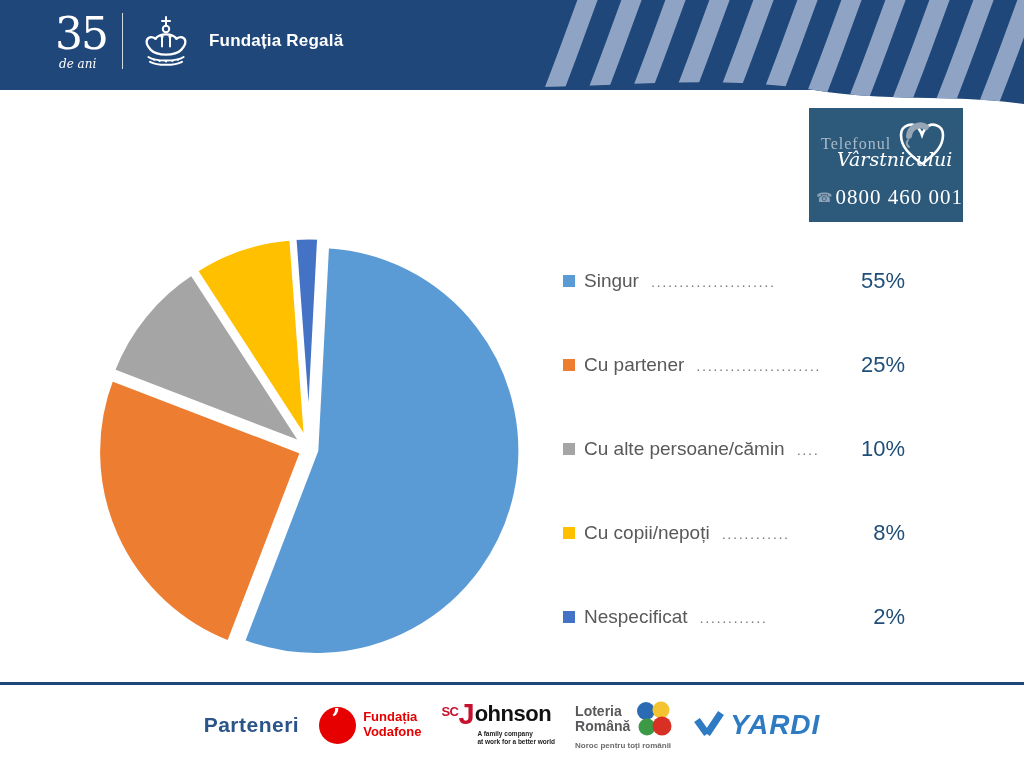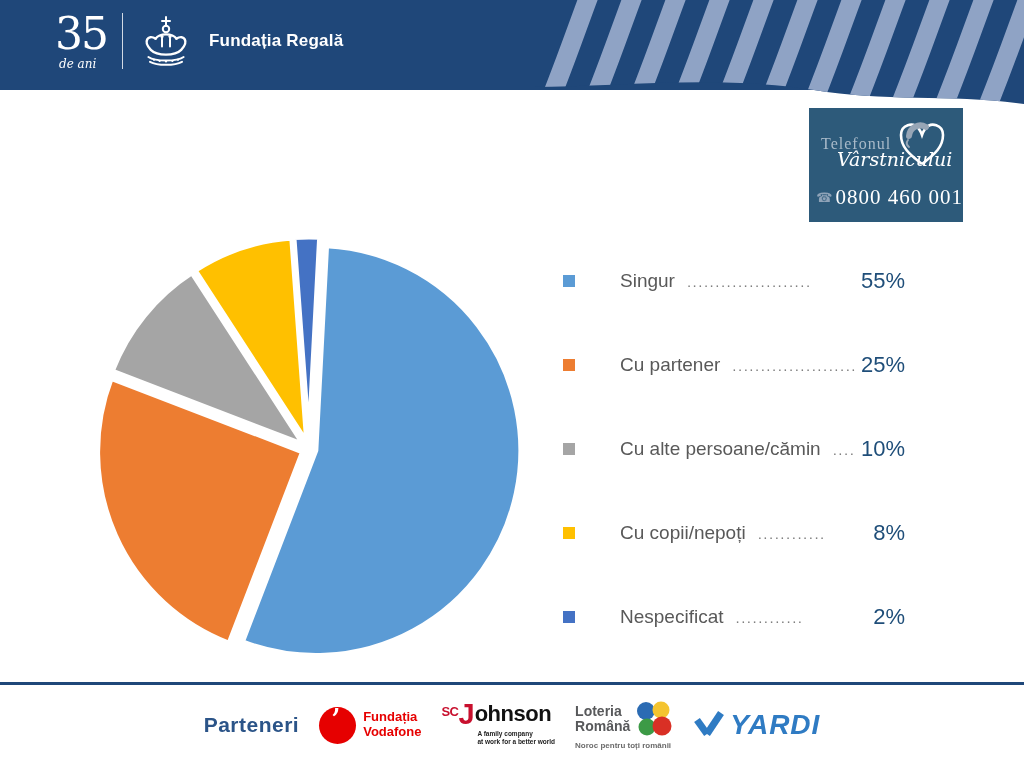--- a/index.html
+++ b/index.html
@@ -32,21 +32,21 @@
   .badge-phone-icon{font-size:13px;color:#8FA3B8;vertical-align:2px;margin-right:3px;}
   .badge-phone{font-family:"Liberation Serif",serif;font-size:21px;letter-spacing:1px;}
 
   
   .pie-svg{position:absolute;left:84px;top:228px;}
 
   
   .legend{position:absolute;left:563px;top:260px;width:342px;height:390px;}
   .legend-row{position:absolute;left:0;width:100%;height:26px;display:flex;align-items:center;}
   .legend-marker{width:12px;height:12px;flex:0 0 12px;margin-right:9px;}
-  .legend-label{font-size:19px;color:#595959;white-space:nowrap;margin-left:36px;}
+  .legend-label{font-size:19px;color:#595959;white-space:nowrap;}
   .legend-leader{font-size:15px;color:#7F7F7F;letter-spacing:1.5px;margin-left:12px;white-space:nowrap;overflow:hidden;}
   .legend-value{font-size:22px;color:#1F4E79;margin-left:auto;white-space:nowrap;}
 
   
   .footer-divider{position:absolute;left:0;top:682px;width:1024px;height:3px;background:#1F4779;}
   .partners{position:absolute;left:0;top:694px;width:1024px;height:62px;display:flex;align-items:center;justify-content:center;gap:20px;}
   .partners-label{font-size:21px;font-weight:bold;color:#2B5488;letter-spacing:.5px;}
   .partner{display:flex;align-items:center;gap:7px;}
   .vodafone-text{color:#E60000;font-size:13px;font-weight:bold;line-height:1.15;}
   .vf-circle{position:relative;width:37px;height:37px;border-radius:50%;background:#E60000;}

